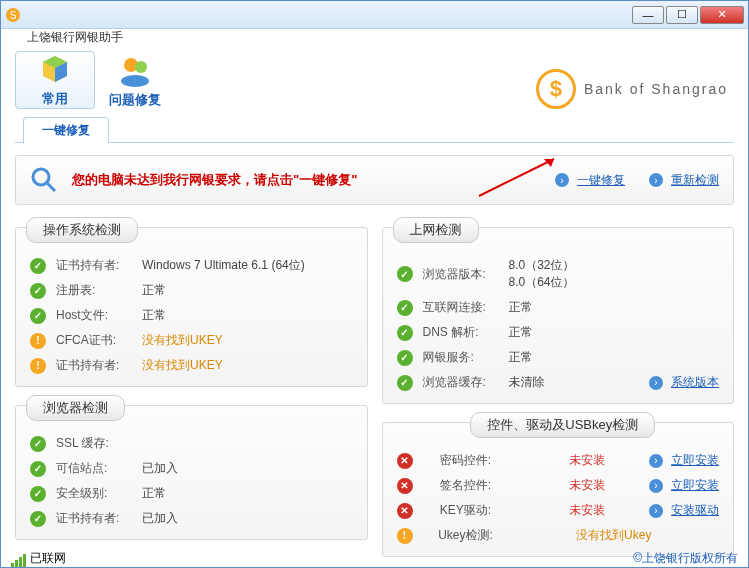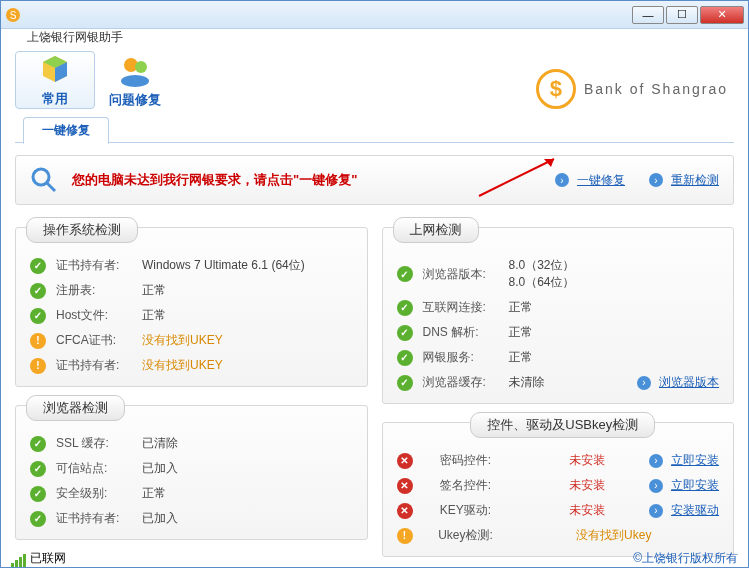--- a/index.html
+++ b/index.html
@@ -170,21 +170,20 @@
                 <span class="row-value warn-text" style="white-space:pre-line">没有找到UKEY</span>
               </div>
             </div>
         </div>
         <div class="panel" style="margin-top:6px;">
           <div class="panel-title">浏览器检测</div>
           <div class="panel-body" id="browser-rows">
               <div class="row">
                 <span class="status-icon ok">✓</span>
                 <span class="row-label">SSL 缓存:</span>
-                <span class="row-value" style="white-space:pre-line">已清除</span>
               </div>
               <div class="row">
                 <span class="status-icon ok">✓</span>
                 <span class="row-label">可信站点:</span>
                 <span class="row-value" style="white-space:pre-line">已加入</span>
               </div>
               <div class="row">
                 <span class="status-icon ok">✓</span>
                 <span class="row-label">安全级别:</span>
                 <span class="row-value" style="white-space:pre-line">正常</span>
@@ -221,21 +220,21 @@
                 <span class="status-icon ok">✓</span>
                 <span class="row-label">网银服务:</span>
                 <span class="row-value" style="white-space:pre-line">正常</span>
               </div>
               <div class="row">
                 <span class="status-icon ok">✓</span>
                 <span class="row-label">浏览器缓存:</span>
                 <span class="row-value" style="white-space:pre-line">未清除</span>
                 <span class="row-action">
                   <span class="arrow-icon">›</span>
-                  <a class="link">浏览器版本</a>
+                  <a class="link">系统版本</a>
                 </span>
               </div>
             </div>
         </div>
         <div class="panel" style="margin-top:6px;text-align:center;">
           <div class="panel-title">控件、驱动及USBkey检测</div>
           <div class="panel-body" id="usb-rows">
               <div class="row">
                 <span class="status-icon err">✕</span>
                 <span class="row-label">密码控件:</span>

